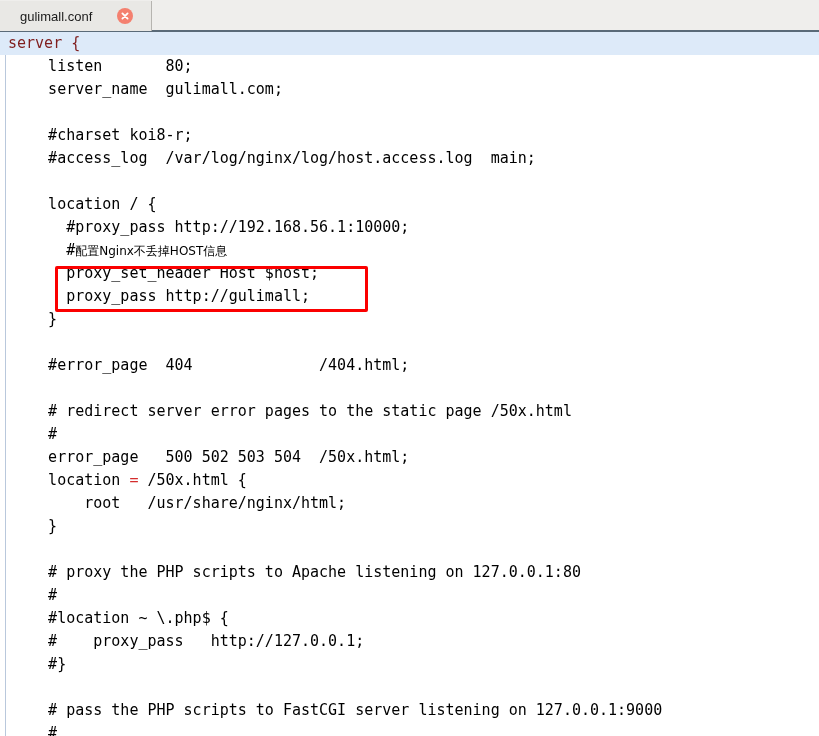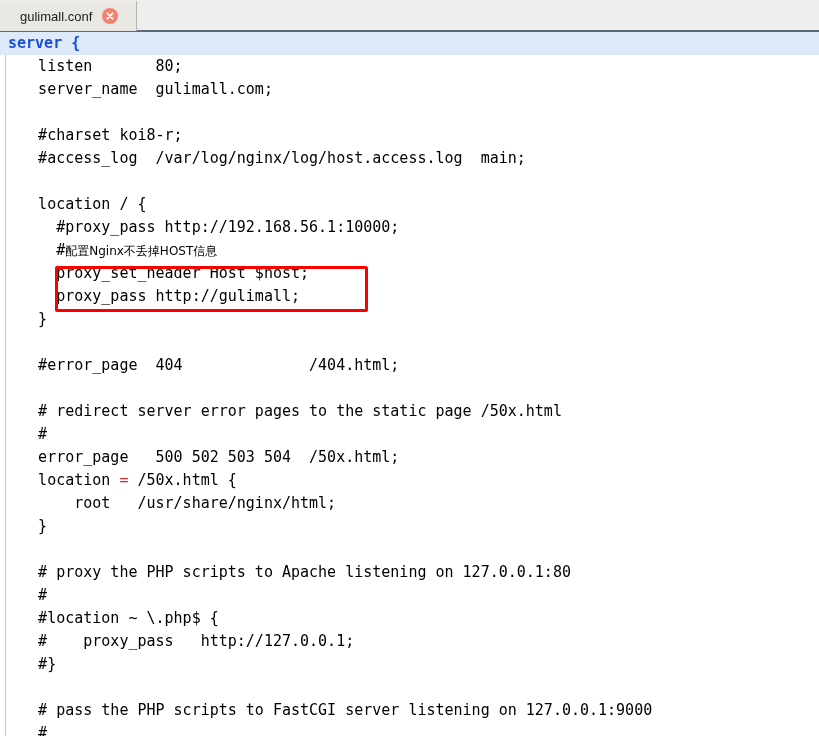--- a/index.html
+++ b/index.html
@@ -20,21 +20,21 @@
     height: 32px;
     background: #efeeec;
     border-bottom: 2px solid #5a6a78;
     box-sizing: border-box;
   }
   .tab {
     position: absolute;
     left: 0;
     top: 1px;
     height: 30px;
-    width: 137px;
+    width: 152px;
     box-sizing: border-box;
     background: #e9e8e5;
     border-right: 1px solid #b6b4b0;
     display: flex;
     align-items: center;
     padding-left: 20px;
     cursor: pointer;
   }
   .tab-label {
     font-family: "Liberation Sans", sans-serif;
@@ -79,28 +79,28 @@
     right: 0;
     margin: 0;
     font-family: "DejaVu Sans Mono", monospace;
     font-size: 15px;
     line-height: 23px;
     color: #000000;
     white-space: pre;
   }
   .line {
     height: 23px;
-    padding-left: 2px;
+    padding-left: 12px;
     white-space: pre;
     position: relative;
   }
   .line.current {
     background: #ddeaf9;
-    font-weight: bold;
-    color: #1d4ed8;
+    font-weight: normal;
+    color: #7f1d1d;
     padding-left: 8px;
   }
   .tok-op { color: #d42c2c; }
   .cjk { font-family: "DejaVu Sans", sans-serif; font-size: 12px; }
 
   
   #redbox {
     position: absolute;
     left: 55px;
     top: 234px;

